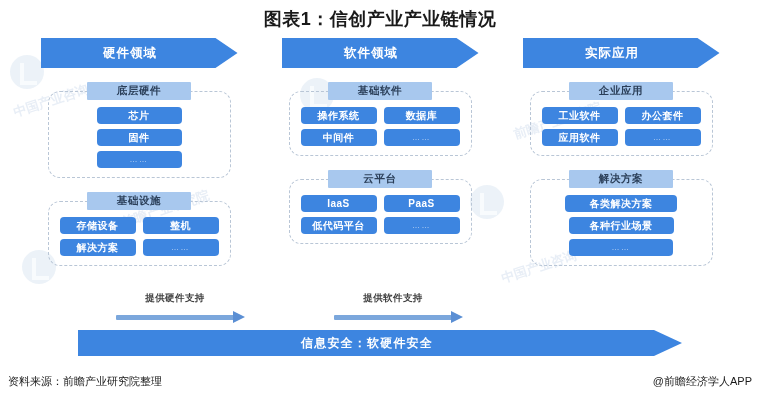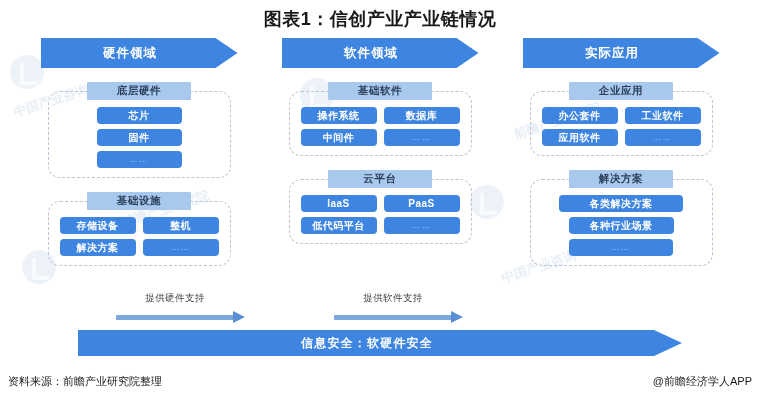--- a/index.html
+++ b/index.html
@@ -163,21 +163,21 @@
     height: 30px;
   }
   .support {
     position: absolute;
     width: 150px;
     text-align: center;
   }
   .support-label {
     font-size: 9.5px;
     color: #3f3f3f;
-    font-weight: normal;
+    font-weight: bold;
     margin-bottom: 10px;
     letter-spacing: 0.4px;
   }
   .support-arrow {
     position: relative;
     height: 5px;
     background: #7ba7dc;
     width: 118px;
     margin: 0 auto;
     border-radius: 1px;
@@ -310,33 +310,33 @@
       </div>
     </div>
 
     <div class="column">
       <div class="col-header">实际应用</div>
 
       <div class="group">
         <div class="group-title">企业应用</div>
         <div class="group-box">
           <div class="group-grid cols-2">
+            <div class="item">工业软件</div>
             <div class="item">办公套件</div>
-            <div class="item">工业软件</div>
             <div class="item">应用软件</div>
             <div class="item ellipsis">……</div>
           </div>
         </div>
       </div>
 
       <div class="group">
         <div class="group-title">解决方案</div>
         <div class="group-box">
           <div class="group-grid cols-1">
-            <div class="item" style="width:124px;">各类解决方案</div>
+            <div class="item" style="width:112px;">各类解决方案</div>
             <div class="item" style="width:105px;">各种行业场景</div>
             <div class="item ellipsis" style="width:104px;">……</div>
           </div>
         </div>
       </div>
     </div>
 
   </div>
 
   <div class="support-row">

